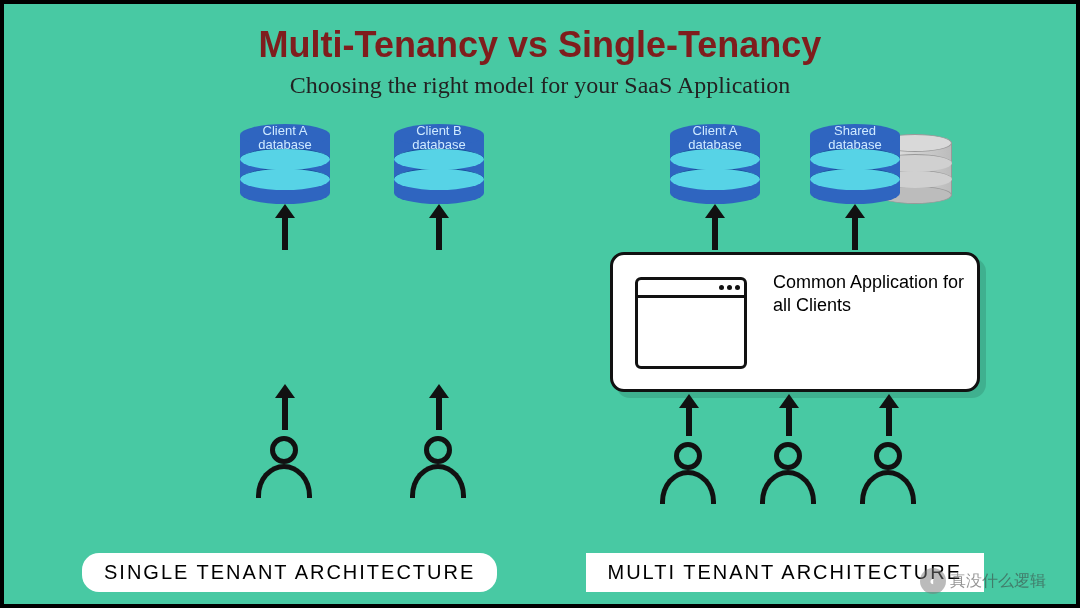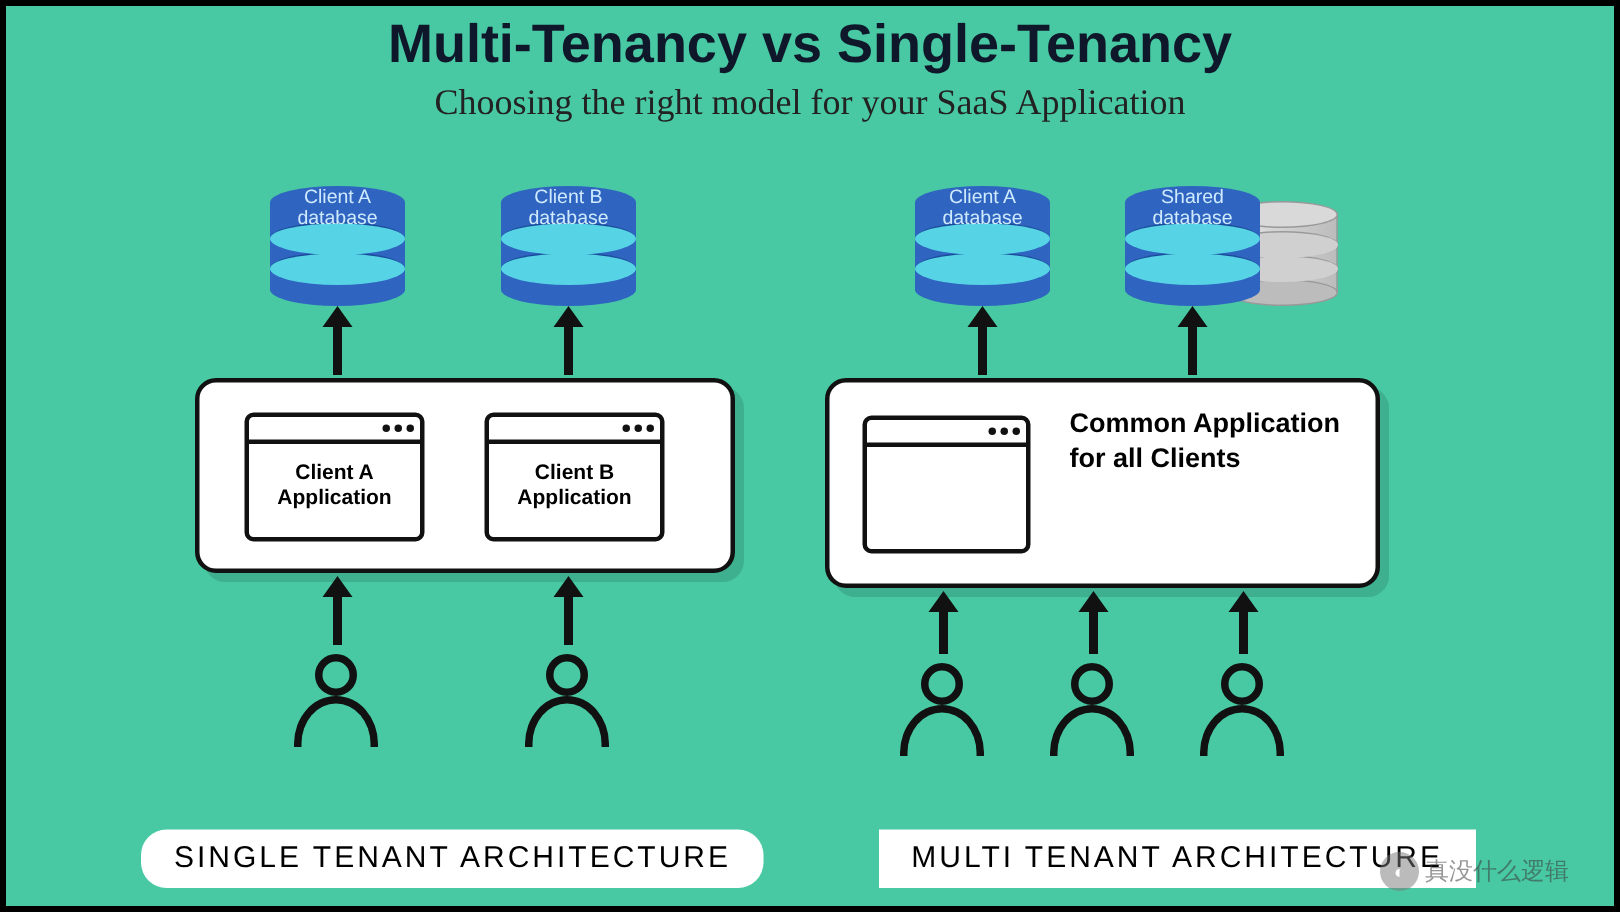--- a/index.html
+++ b/index.html
@@ -8,37 +8,37 @@
     background: #48c9a3;
     border: 4px solid #000;
     font-family: Georgia, 'Times New Roman', serif;
     position: relative;
     overflow: hidden;
   }
   .title {
     text-align: center;
     font-size: 36px;
     font-weight: 700;
-    color: #0f172a;
-    padding-top: 4px;
+    color: #7f1d1d;
+    padding-top: 20px;
     font-family: Arial, Helvetica, sans-serif;
   }
   .subtitle {
     text-align: center;
     font-size: 24px;
     color: #222;
     margin-top: 6px;
     font-family: Liberation Serif, serif;
   }
   .columns {
     position: absolute;
     top: 120px; left: 0; right: 0; bottom: 60px;
     display: flex;
-    justify-content: center;
-    padding: 0 12px;
+    justify-content: flex-end;
+    padding: 0 46px;
   }
   .col {
     width: 430px;
     position: relative;
   }
   
   .db {
     position: absolute;
     width: 90px; height: 80px;
   }
@@ -80,21 +80,20 @@
   .graydb .gb { position:absolute; bottom:0; left:0; width:100%; height:18px; border-radius:50%; background:#bcbcbc; border:1px solid #999;}
   .graydb .gm { position:absolute; top:9px; left:0; width:100%; height:52px; background:linear-gradient(90deg,#e6e6e6,#bcbcbc); border-left:1px solid #999; border-right:1px solid #999;}
   .graydb .gr { position:absolute; left:0; width:100%; height:18px; border-radius:50%; background:#d0d0d0; border-top:1px solid #999;}
   
   .panel {
     position: absolute;
     background: #fff;
     border: 3px solid #111;
     border-radius: 14px;
     box-shadow: 6px 6px 0 rgba(0,0,0,0.12);
-    font-weight: bold;
   }
   
   .appwin {
     position: absolute;
     width: 120px; height: 86px;
     border: 3px solid #111;
     border-radius: 6px;
     background: #fff;
   }
   .appwin.wide { width: 112px; height: 92px; }
@@ -140,21 +139,21 @@
   
   .footer {
     position: absolute;
     background: #fff;
     padding: 8px 22px;
     font-family: Arial, sans-serif;
     font-size: 20px;
     letter-spacing: 2px;
     bottom: 12px;
   }
-  .footer.left { left: 90px; border-radius: 17px; }
+  .footer.left { left: 78px; border-radius: 17px; }
   .footer.right { right: 92px; }
   
   .wm {
     position: absolute; right: 30px; bottom: 10px;
     display: flex; align-items: center; gap: 4px;
     color: rgba(60,60,60,0.55);
     font-family: Arial, sans-serif; font-size: 16px;
   }
   .wm .circ {
     width: 26px; height: 26px; border-radius: 50%;
@@ -191,38 +190,20 @@
         <div class="ring" style="top:44px;"></div>
         <div class="ring" style="top:24px;"></div>
         <div class="top-ellipse"></div>
       </div>
       <div class="label">Client B<br>database</div>
     </div>
 
     <div class="arrow" style="left:112px; top:92px; height:34px;"></div>
     <div class="arrow" style="left:266px; top:92px; height:34px;"></div>
 
-    <div class="panel" style="left:20px; top:128px; width:360px; height:130px;">
-      <div class="appwin" style="left:30px; top:20px;">
-        <div class="bar">
-            <div class="dot"></div>
-            <div class="dot"></div>
-            <div class="dot"></div>
-          </div>
-        <div class="txt">Client A Application</div>
-      </div>
-      <div class="appwin" style="left:190px; top:20px;">
-        <div class="bar">
-            <div class="dot"></div>
-            <div class="dot"></div>
-            <div class="dot"></div>
-          </div>
-        <div class="txt">Client B Application</div>
-      </div>
-    </div>
 
     <div class="arrow" style="left:112px; top:272px; height:34px;"></div>
     <div class="arrow" style="left:266px; top:272px; height:34px;"></div>
 
     <div class="user" style="left:86px; top:312px;">
       <div class="head"></div>
         <div class="body"></div>
     </div>
     <div class="user" style="left:240px; top:312px;">
       <div class="head"></div>

